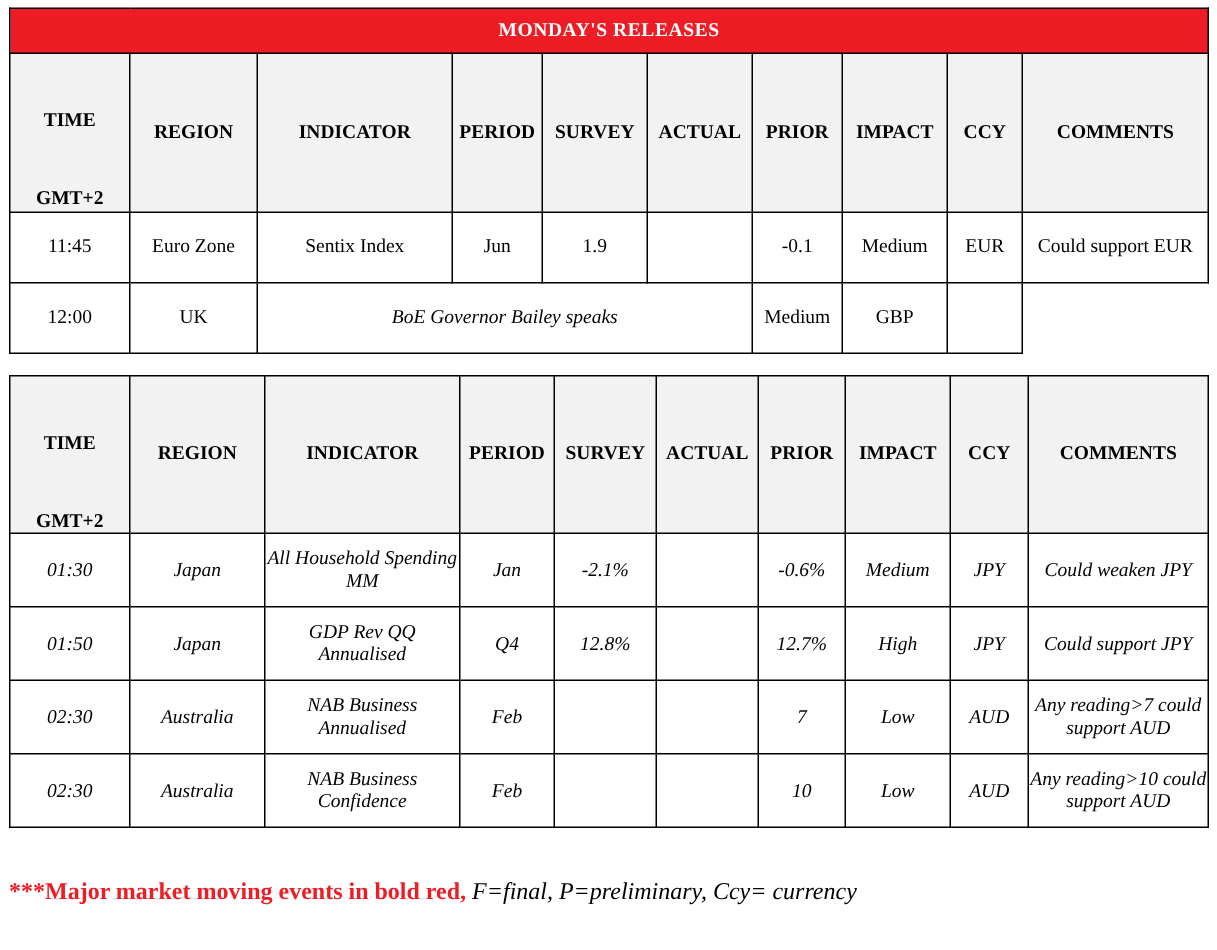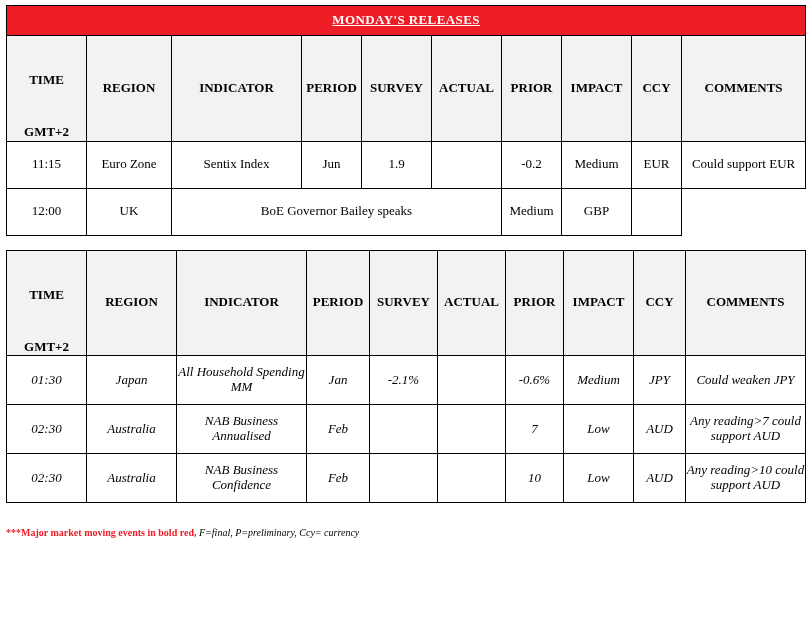--- a/index.html
+++ b/index.html
@@ -36,21 +36,20 @@
     line-height: 1.15;
   }
   .banner {
     background: #ee1c25;
     color: #ffffff;
     font-weight: bold;
     font-size: 14.5px;
     letter-spacing: 0.4px;
     height: 29px;
     border: 1px solid #000000;
-    text-decoration: underline;
   }
   .header-row td {
     background: #f2f2f2;
     font-weight: bold;
     font-size: 13px;
     height: 54px;
     padding: 2px 2px;
   }
   .header-row .two-line {
     display: block;
@@ -62,31 +61,32 @@
     padding: 3px 4px;
   }
   .data-row.tall td {
     height: 48px;
     font-style: italic;
   }
   .spacer {
     height: 14px;
   }
   .footer-note {
-    margin-top: 24px;
-    font-size: 10px;
+    margin-top: 34px;
+    font-size: 16px;
     font-style: italic;
   }
   .footer-note .bold-red {
     color: #ee1c25;
     font-weight: bold;
     font-style: normal;
   }
   .merged-cell {
     text-align: center;
+    font-style: italic;
   }
 </style>
 </head>
 <body>
 
 <div class="page">
 
   <table class="release-table">
     <colgroup>
       <col style="width:80px">
@@ -115,27 +115,27 @@
         <td>SURVEY</td>
         <td>ACTUAL</td>
         <td>PRIOR</td>
         <td>IMPACT</td>
         <td>CCY</td>
         <td>COMMENTS</td>
       </tr>
 
 
       <tr class="data-row">
-        <td>11:15</td>
+        <td>11:45</td>
         <td>Euro Zone</td>
         <td>Sentix Index</td>
         <td>Jun</td>
         <td>1.9</td>
         <td></td>
-        <td>-0.2</td>
+        <td>-0.1</td>
         <td>Medium</td>
         <td>EUR</td>
         <td>Could support EUR</td>
       </tr>
 
       <tr class="data-row">
         <td>12:00</td>
         <td>UK</td>
         <td class="merged-cell" colspan="4">BoE Governor Bailey speaks</td>
         <td>Medium</td>
@@ -183,20 +183,32 @@
         <td>All Household Spending MM</td>
         <td>Jan</td>
         <td>-2.1%</td>
         <td></td>
         <td>-0.6%</td>
         <td>Medium</td>
         <td>JPY</td>
         <td>Could weaken JPY</td>
       </tr>
 
+      <tr class="data-row tall">
+        <td>01:50</td>
+        <td>Japan</td>
+        <td>GDP Rev QQ Annualised</td>
+        <td>Q4</td>
+        <td>12.8%</td>
+        <td></td>
+        <td>12.7%</td>
+        <td>High</td>
+        <td>JPY</td>
+        <td>Could support JPY</td>
+      </tr>
 
       <tr class="data-row tall">
         <td>02:30</td>
         <td>Australia</td>
         <td>NAB Business Annualised</td>
         <td>Feb</td>
         <td></td>
         <td></td>
         <td>7</td>
         <td>Low</td>

